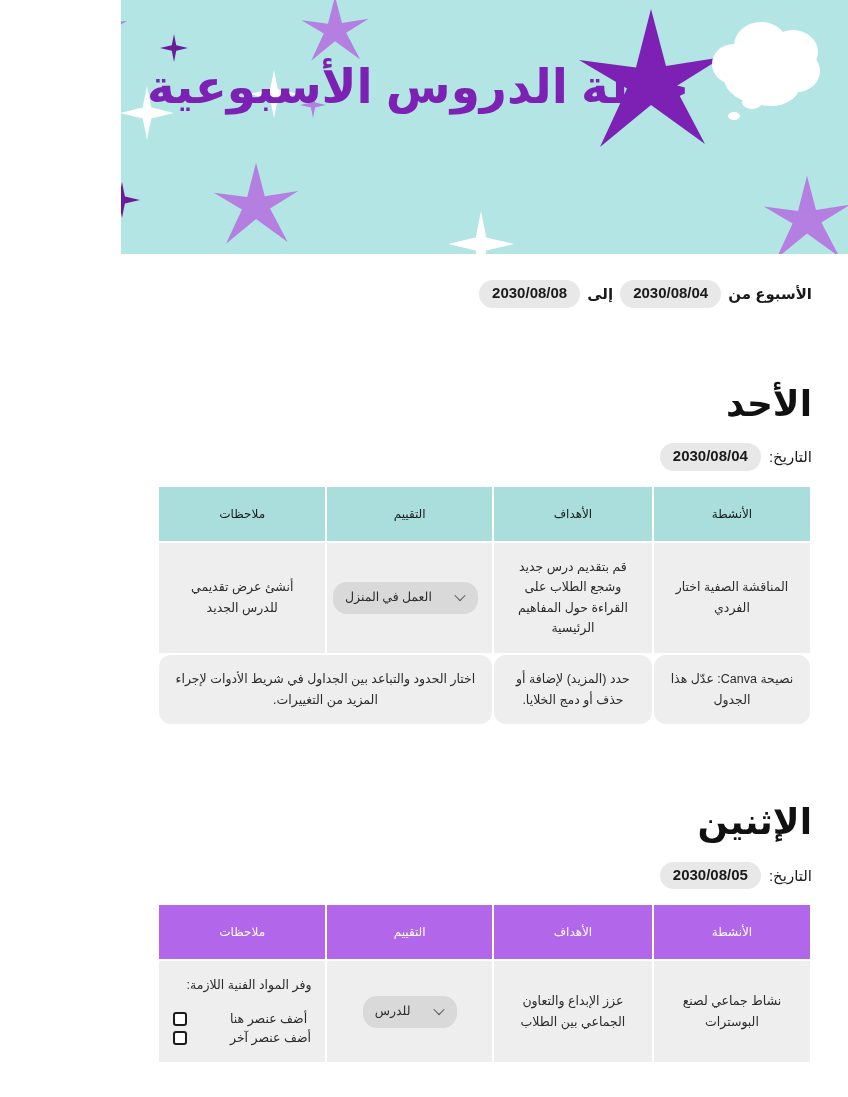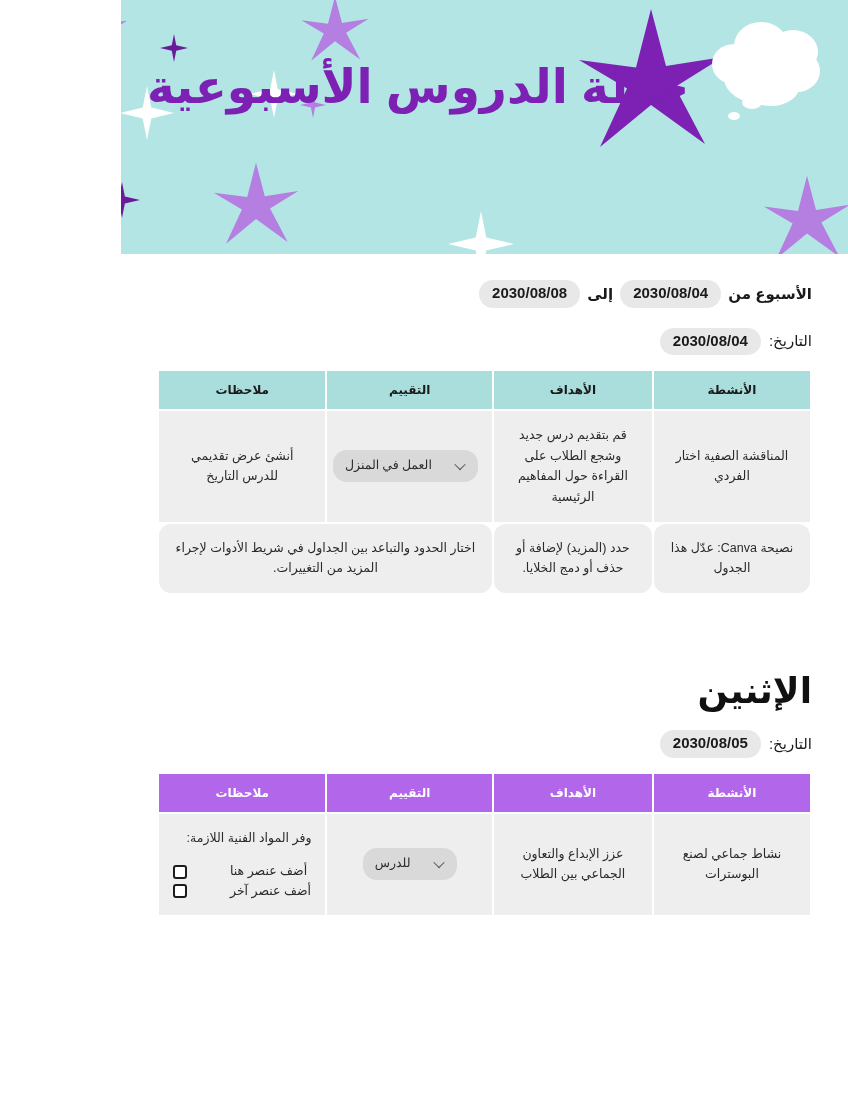--- a/index.html
+++ b/index.html
@@ -128,22 +128,22 @@
   
   table.plan {
     width: 100%;
     border-collapse: separate;
     border-spacing: 2px;
     margin-top: 14px;
     table-layout: fixed;
   }
   table.plan th {
     font-size: 12px;
-    font-weight: bold;
-    padding: 12px 6px;
+    font-weight: normal;
+    padding: 20px 6px;
     text-align: center;
     vertical-align: middle;
   }
   table.plan td {
     background: #eeeeee;
     font-size: 12.5px;
     color: #2b2b2b;
     padding: 14px 14px;
     text-align: center;
     vertical-align: middle;
@@ -293,20 +293,21 @@
   </div>
 
   <div class="week-row">
     <span class="week-label">الأسبوع من</span>
     <span class="pill">2030/08/04</span>
     <span class="week-sep">إلى</span>
     <span class="pill">2030/08/08</span>
   </div>
 
   <div class="day-block">
+    <div class="day-title">الأحد</div>
     <div class="date-row">
       <span class="date-label">التاريخ:</span>
       <span class="pill">2030/08/04</span>
     </div>
 
     <table class="plan teal">
       <colgroup>
         <col class="col-act">
           <col class="col-goal">
           <col class="col-assess">
@@ -323,21 +324,21 @@
       <tbody>
         <tr>
           <td>المناقشة الصفية اختار الفردي</td>
           <td>قم بتقديم درس جديد وشجع الطلاب على القراءة حول المفاهيم الرئيسية</td>
           <td>
             <span class="select-pill">
               <span class="chev"></span>
               <span>العمل في المنزل</span>
             </span>
           </td>
-          <td>أنشئ عرض تقديمي للدرس التاريخ</td>
+          <td>أنشئ عرض تقديمي للدرس الجديد</td>
         </tr>
         <tr>
           <td class="tip">نصيحة Canva: عدّل هذا الجدول</td>
           <td class="tip">حدد      (المزيد) لإضافة أو حذف أو دمج الخلايا.</td>
           <td class="tip" colspan="2">اختار الحدود والتباعد بين الجداول في شريط الأدوات لإجراء المزيد من التغييرات.</td>
         </tr>
       </tbody>
     </table>
   </div>
 

